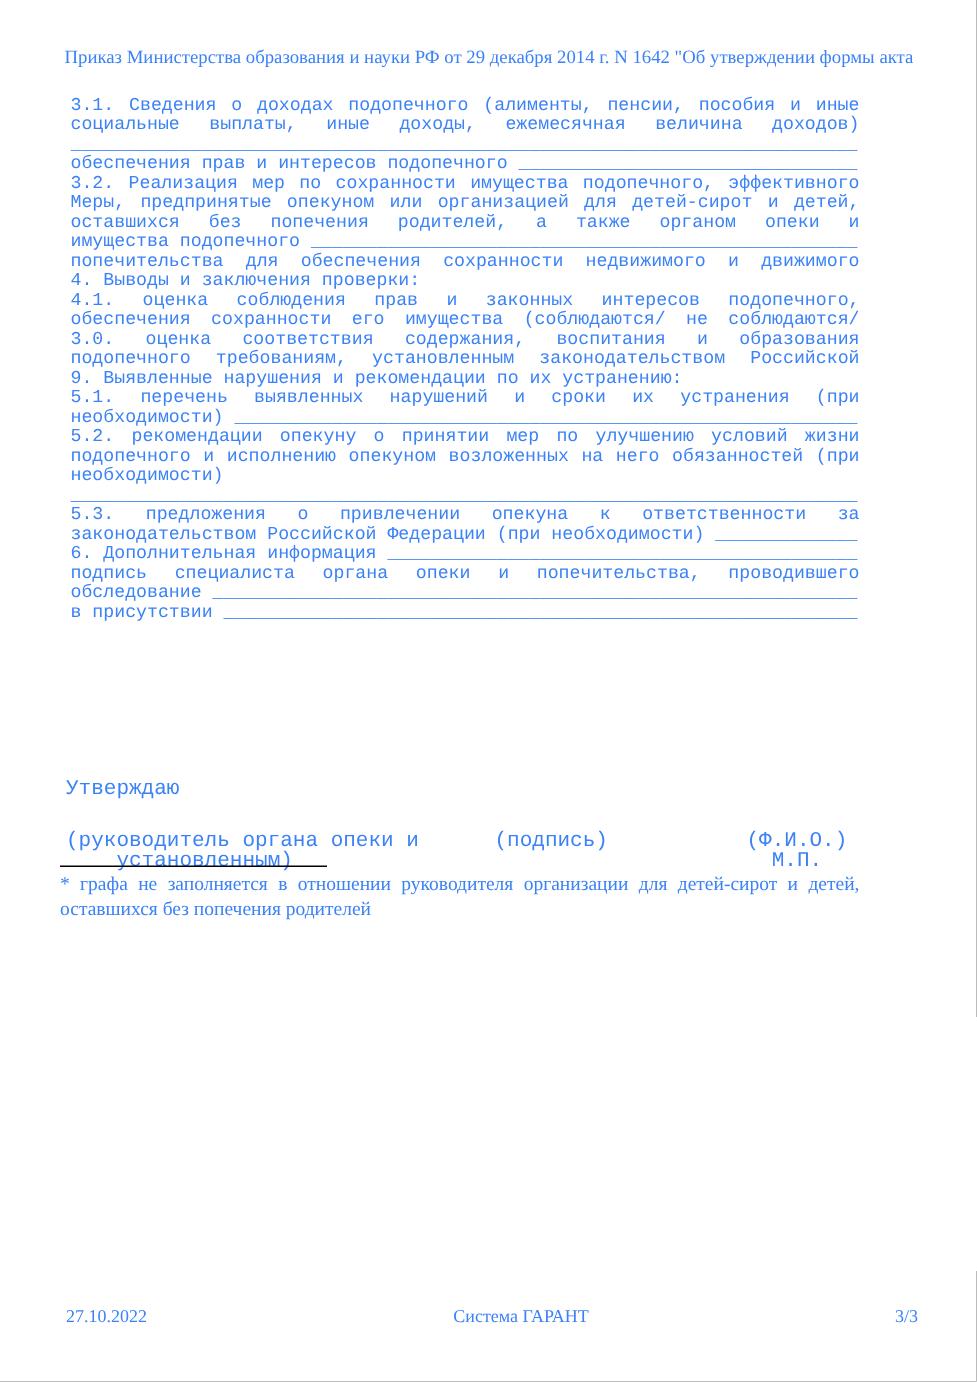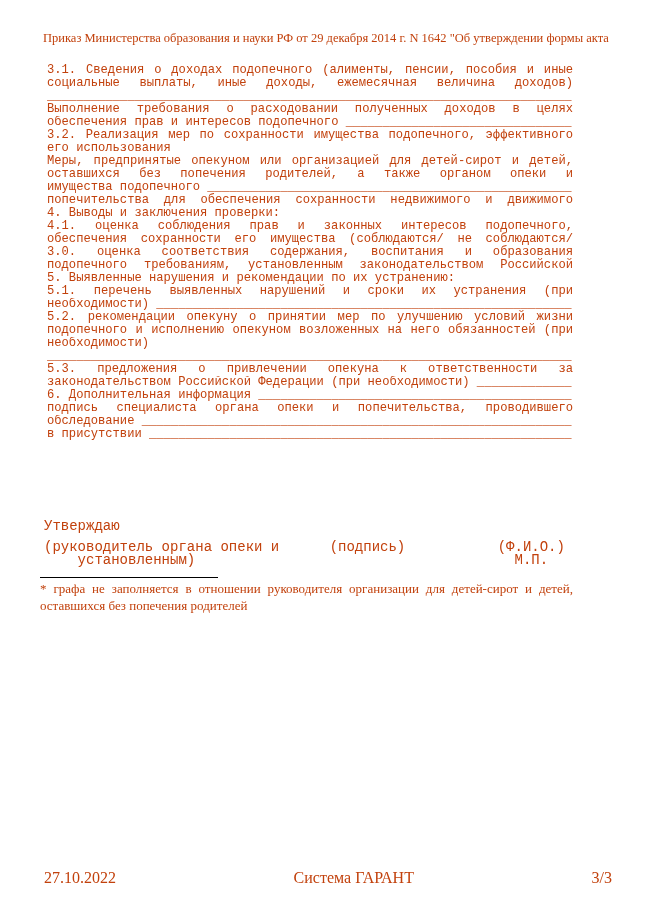--- a/index.html
+++ b/index.html
@@ -1,20 +1,20 @@
 <!DOCTYPE html>
 <html><head>
 <meta charset="utf-8">
 <style>
   html,body{margin:0;padding:0;background:#888;}
   .page{
     position:relative;
     width:651px;height:921px;
     background:#ffffff;
-    color:#c2410c;
+    color:#3b82f6;
     overflow:hidden;
     font-family:"Liberation Serif","DejaVu Serif",serif;
     text-decoration:underline;
   }
   .doc-header{
     position:absolute;left:43px;top:31px;width:560px;
     font-size:12.5px;line-height:15px;white-space:nowrap;
   }
   .body-block{
     position:absolute;left:47px;top:64px;width:526px;
@@ -23,64 +23,62 @@
   }
   .ln{height:13px;line-height:13px;}
   .ln.j{text-align:justify;text-align-last:justify;white-space:normal;}
   .ln.p{white-space:pre;overflow:hidden;}
   .approval-block{
     position:absolute;left:44px;top:520px;width:530px;
     font-family:"Liberation Mono","DejaVu Sans Mono",monospace;
     font-size:14px;
   }
   .approval-heading{height:13px;line-height:13px;white-space:pre;}
-  .sig-rows{margin-top:8px;}
+  .sig-rows{margin-top:22px;}
   .sig-rows .ln{white-space:pre;}
   .footnote-rule{
     position:absolute;left:40px;top:577px;width:178px;height:0;
     border-top:1px solid #000;
   }
   .footnote{
     position:absolute;left:40px;top:580px;width:533px;
     font-size:13px;line-height:17px;
   }
   .footnote .fn1{text-align:justify;text-align-last:justify;}
   .footnote .fn2{text-align:left;}
   .doc-footer{
     position:absolute;left:44px;top:870px;width:568px;
     display:flex;justify-content:space-between;align-items:baseline;
-    font-size:16px;line-height:15px;
+    font-size:12px;line-height:15px;
   }
 </style>
 </head>
 <body>
 
 <div class="page">
 
   <div class="doc-header">Приказ Министерства образования и науки РФ от 29 декабря 2014 г. N 1642 "Об утверждении формы акта</div>
 
   <div class="body-block">
     <div>
         <div class="ln j">3.1. Сведения о доходах подопечного (алименты, пенсии, пособия и иные</div>
         <div class="ln j">социальные выплаты, иные доходы, ежемесячная величина доходов)</div>
         <div class="ln p">________________________________________________________________________</div>
-        <div class="ln j">Выполнение требования о расходовании полученных доходов в целях</div>
         <div class="ln p">обеспечения прав и интересов подопечного _______________________________</div>
         <div class="ln j">3.2. Реализация мер по сохранности имущества подопечного, эффективного</div>
-        <div class="ln p">его использования</div>
         <div class="ln j">Меры, предпринятые опекуном или организацией для детей-сирот и детей,</div>
         <div class="ln j">оставшихся без попечения родителей, а также органом опеки и</div>
         <div class="ln p">имущества подопечного __________________________________________________</div>
         <div class="ln j">попечительства для обеспечения сохранности недвижимого и движимого</div>
         <div class="ln p">4. Выводы и заключения проверки:</div>
         <div class="ln j">4.1. оценка соблюдения прав и законных интересов подопечного,</div>
         <div class="ln j">обеспечения сохранности его имущества (соблюдаются/ не соблюдаются/</div>
         <div class="ln j">3.0. оценка соответствия содержания, воспитания и образования</div>
         <div class="ln j">подопечного требованиям, установленным законодательством Российской</div>
-        <div class="ln p">5. Выявленные нарушения и рекомендации по их устранению:</div>
+        <div class="ln p">9. Выявленные нарушения и рекомендации по их устранению:</div>
         <div class="ln j">5.1. перечень выявленных нарушений и сроки их устранения (при</div>
         <div class="ln p">необходимости) _________________________________________________________</div>
         <div class="ln j">5.2. рекомендации опекуну о принятии мер по улучшению условий жизни</div>
         <div class="ln j">подопечного и исполнению опекуном возложенных на него обязанностей (при</div>
         <div class="ln p">необходимости)</div>
         <div class="ln p">________________________________________________________________________</div>
         <div class="ln j">5.3. предложения о привлечении опекуна к ответственности за</div>
         <div class="ln p">законодательством Российской Федерации (при необходимости) _____________</div>
         <div class="ln p">6. Дополнительная информация ___________________________________________</div>
         <div class="ln j">подпись специалиста органа опеки и попечительства, проводившего</div>

